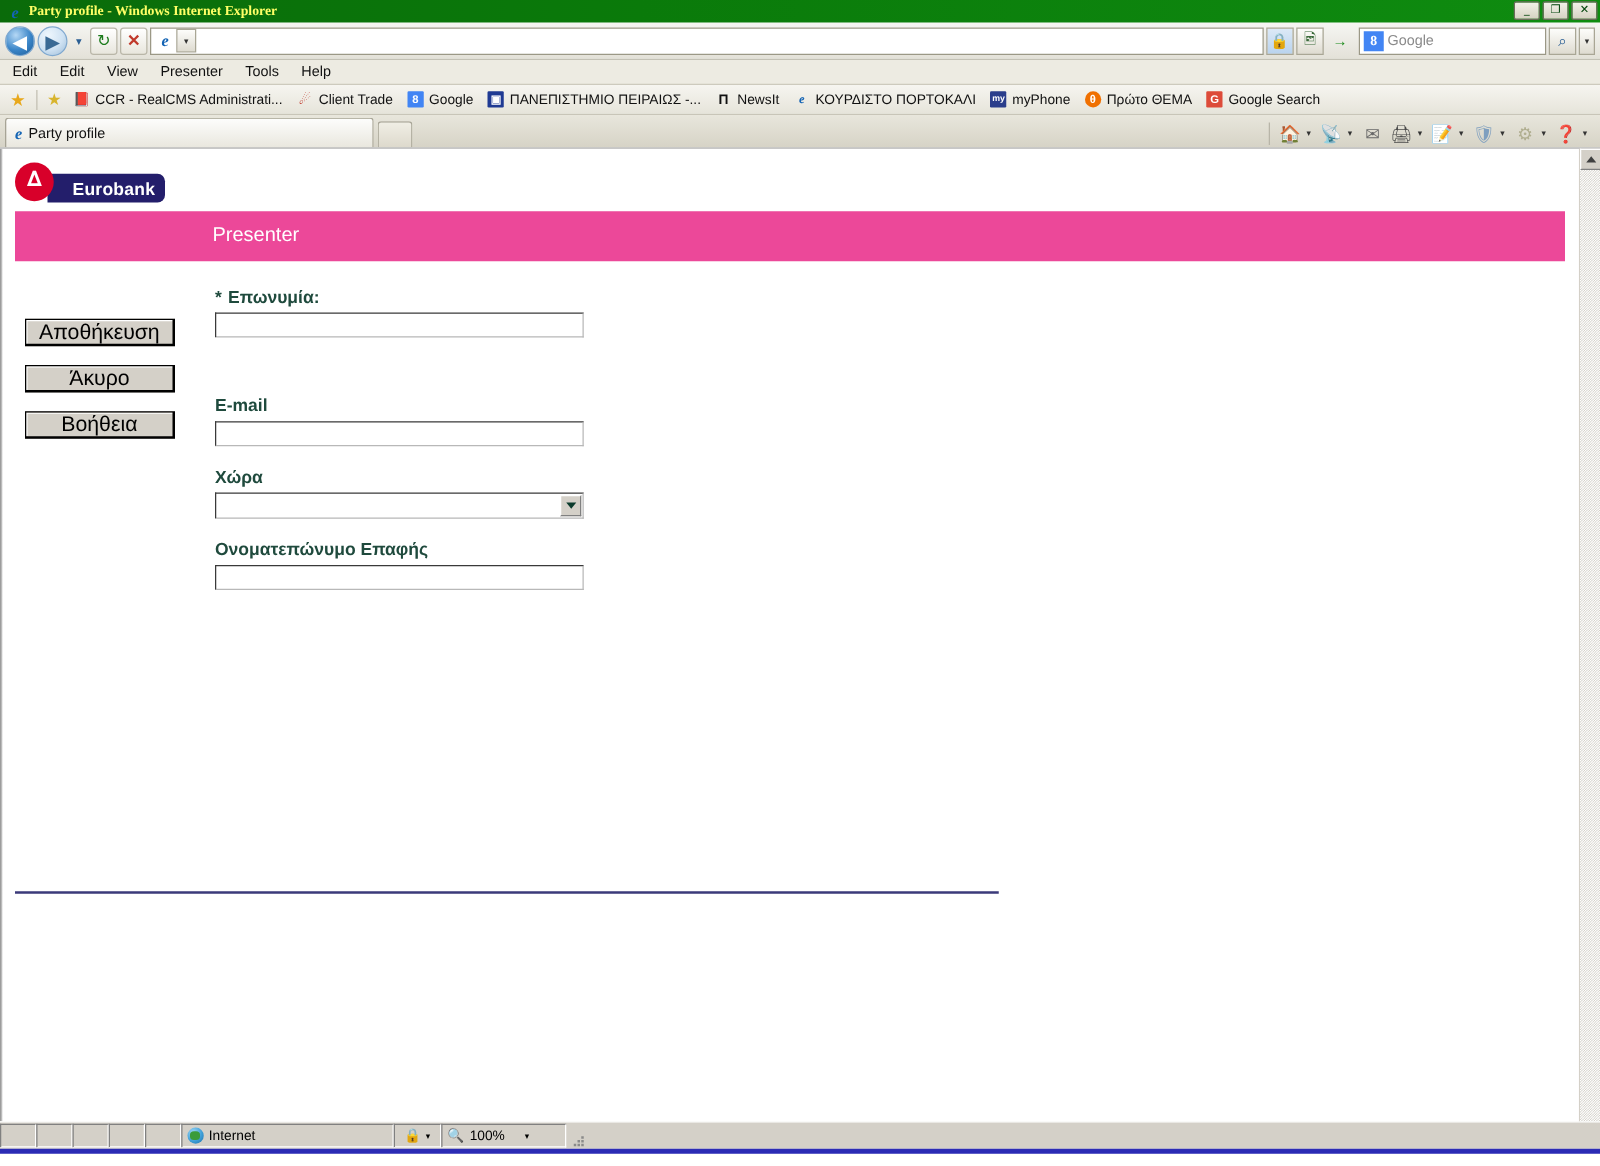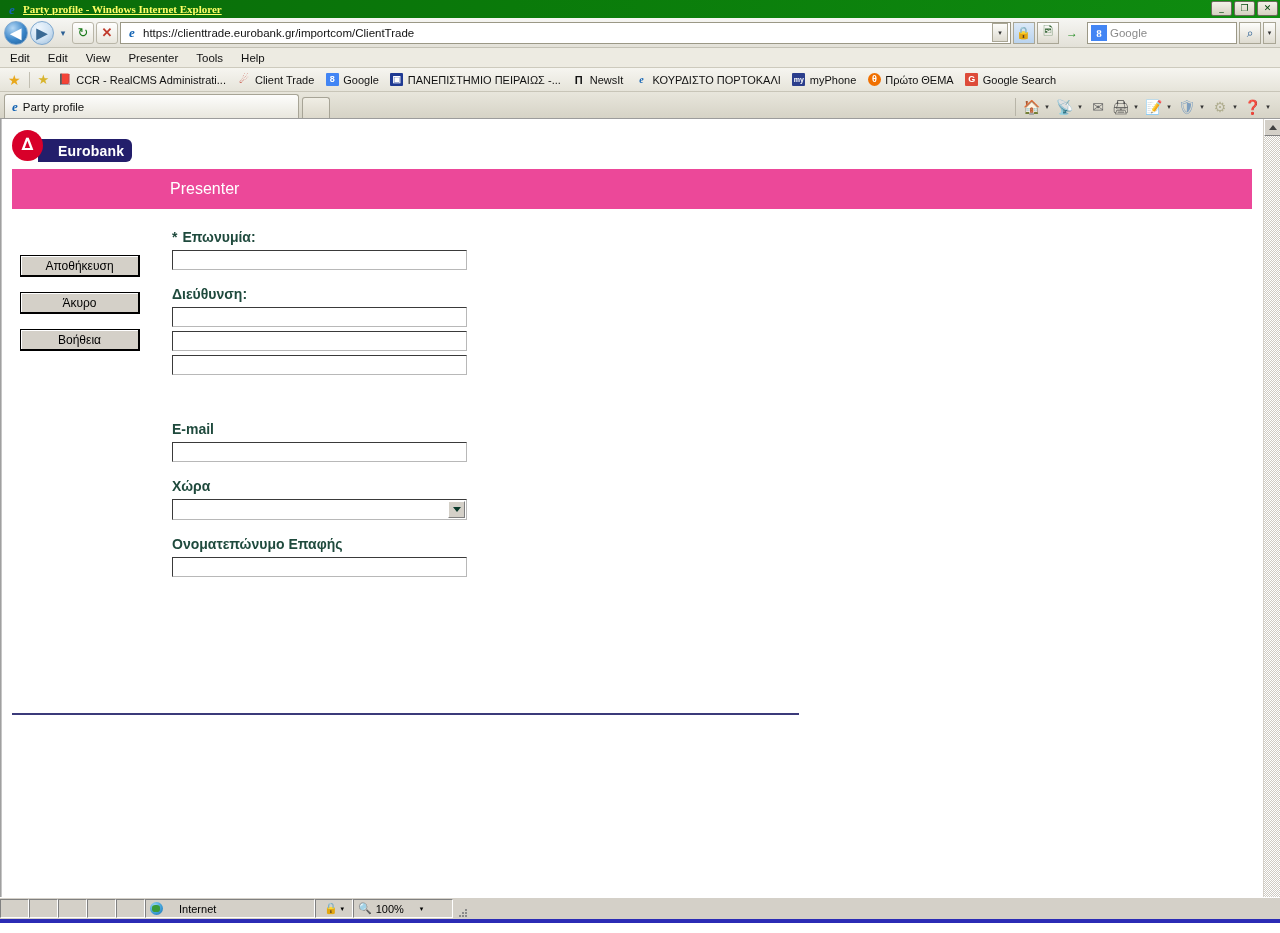--- a/index.html
+++ b/index.html
@@ -24,21 +24,20 @@
     width: 16px; height: 16px;
     display: flex; align-items: center; justify-content: center;
     margin-right: 3px;
   }
   #titlebar .tb-title {
     color: #ffff66;
     font-size: 11px;
     font-weight: bold;
     font-family: "Liberation Serif", serif;
     white-space: nowrap;
-    text-decoration: underline;
   }
   #winbtns {
     position: absolute; right: 2px; top: 1px;
     display: flex; gap: 2px;
   }
   #winbtns .wb {
     width: 21px; height: 15px;
     background: linear-gradient(to bottom,#f2f1e8,#d6d2c2);
     border: 1px solid #6b6b5b;
     border-radius: 2px;
@@ -277,21 +276,21 @@
     position: absolute; left: 20px; top: 136px;
     width: 120px;
   }
   .formbtn {
     width: 120px; height: 22px;
     background: #d4d0c8;
     border: 1px solid #000000;
     border-right-width: 2px; border-bottom-width: 2px;
     box-shadow: inset 1px 1px 0 #ffffff;
     color: #000;
-    font-size: 12px;
+    font-size: 17px;
     font-family: "Liberation Sans", sans-serif;
     display: flex; align-items: center; justify-content: center;
     margin-bottom: 15px;
     padding: 0;
   }
 
   
   #form { position: absolute; left: 172px; top: 110px; }
   .flabel {
     font-size: 14px;
@@ -388,21 +387,21 @@
   }
   #statusbar .panel {
     border: 1px solid;
     border-color: #808080 #ffffff #ffffff #808080;
     display: flex; align-items: center;
     padding: 0 4px;
     margin: 1px 0;
   }
   #st-done { flex: 0 0 845px; }
   #st-blank { width: 29px; }
-  #st-zone { width: 170px; gap: 16px; }
+  #st-zone { width: 170px; gap: 4px; }
   #st-lock { width: 38px; justify-content: center; gap: 3px;}
   #st-zoom { width: 100px; gap: 4px; }
   #st-grip {
     width: 16px; display:flex; align-items:flex-end; justify-content:flex-end;
     padding: 0 1px 1px 0;
   }
   .globe {
     width: 13px; height: 13px; border-radius: 50%;
     background: radial-gradient(circle at 35% 30%, #9fd8f5 0%, #3f9fd8 55%, #1d6ea8 100%);
     position: relative; overflow: hidden;
@@ -439,21 +438,20 @@
   <span class="navcircle back">◀</span>
   <span class="navcircle fwd">▶</span>
   <span class="navdrop">▾</span>
   <span class="navbtn boxed" style="color:#1a7a1a;">↻</span>
   <span class="navbtn boxed" style="color:#c0392b;font-weight:bold;">✕</span>
 
   <div id="urlbar">
     <span class="fav">
         <span class="ie-e">e</span>
       </span>
-    <span class="urltext">https://clienttrade.eurobank.gr/importcom/ClientTrade</span>
     <span class="urldrop">▾</span>
   </div>
 
   <span class="sbtn" style="background:linear-gradient(to bottom,#dce9f7,#b9d3ee);">🔒</span>
   <span class="sbtn" style="color:#3a6a3a;">🖻</span>
   <span class="sbtn" style="color:#1a8a1a;font-weight:bold;border-color:transparent;background:transparent;">→</span>
 
   <div id="searchbar">
     <span class="gicon">8</span>
     <span class="sph">Google</span>
@@ -592,26 +590,20 @@
 
     <div id="form">
 
       <div class="fgroup">
         <div class="flabel">
           <span class="star">*</span><span>Επωνυμία:</span>
         </div>
         <input class="finput" type="text" value="" style="">
       </div>
 
-      <div class="fgroup stack">
-        <div class="flabel">Διεύθυνση:</div>
-        <input class="finput" type="text" value="" style="">
-        <input class="finput" type="text" value="" style="">
-        <input class="finput" type="text" value="" style="">
-      </div>
 
       <div class="gap-big"></div>
 
       <div class="fgroup">
         <div class="flabel">E-mail</div>
         <input class="finput" type="text" value="" style="">
       </div>
 
       <div class="fgroup">
         <div class="flabel">Χώρα</div>

